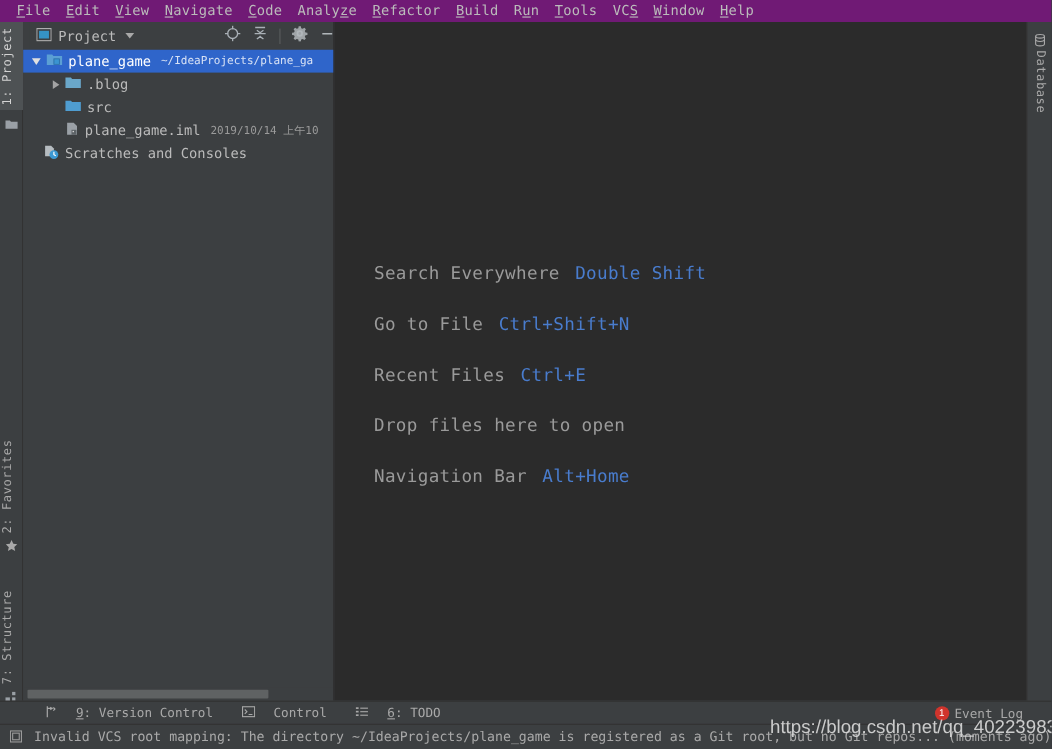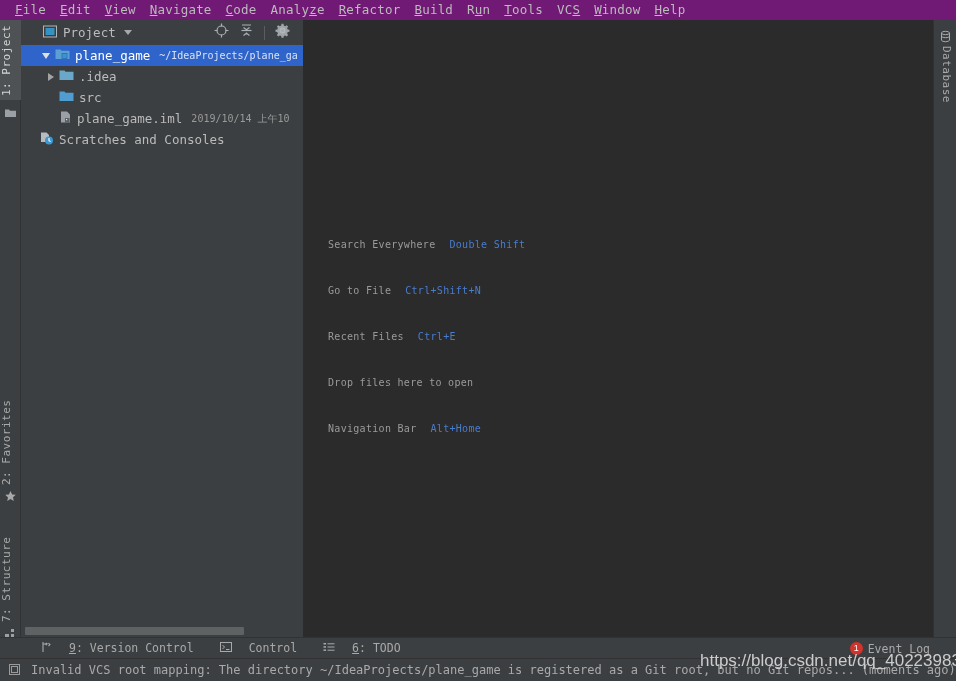--- a/index.html
+++ b/index.html
@@ -81,21 +81,21 @@
   }
 
   
   .project-panel {
     position: absolute; left: 21px; top: 20px;
     width: 283px; height: 617px;
     background: #3c3f41;
     box-sizing: border-box;
   }
   .panel-header {
-    position: absolute; left: 16px; top: 0;
+    position: absolute; left: 6px; top: 0;
     width: 283px; height: 25px;
     background: #3c3f41;
     display: flex; align-items: center;
   }
   .panel-title-wrap { display: flex; align-items: center; padding-left: 6px; }
   .panel-title {
     font-size: 12.5px; color: #bbbbbb;
     margin-left: 6px;
   }
   .caret-down {
@@ -168,24 +168,25 @@
     position: absolute; left: 304px; top: 20px;
     width: 629px; height: 617px;
     background: #2b2b2b;
   }
   .hint-list {
     position: absolute; left: 24px; top: 219px;
     width: 560px;
   }
   .hint-row {
     height: 46px;
-    font-size: 10px;
+    font-size: 16px;
     color: #9a9a9a;
     white-space: nowrap;
     letter-spacing: .3px;
+    margin-left: 12px;
   }
   .hint-key { color: #497ccd; margin-left: 14px; }
 
   
   .bottom-bar {
     position: absolute; left: 0; top: 637px;
     width: 956px; height: 21px;
     background: #3c3f41;
     border-top: 1px solid #323232;
     box-sizing: border-box;
@@ -332,35 +333,35 @@
         </span>
         <span>
           <svg width="15" height="15" viewBox="0 0 15 15">
               <rect x="3" y="7" width="9" height="1.4" fill="#b0b6ba"></rect>
             </svg>
         </span>
       </div>
     </div>
 
     <div class="tree" id="tree">
-        <div class="tree-row selected" style="padding-left: 21px; align-items: center;">
+        <div class="tree-row selected" style="padding-left: 8px; align-items: center;">
           <span class="arrow down"></span>
           <span class="ico" style="margin-left: 5px;"><svg width="15" height="14" viewBox="0 0 15 14">
               <path d="M0.5 2.5h5l1 1.3h8V12h-14z" fill="#5b9fd4"></path>
               <rect x="7" y="6.5" width="5" height="5" fill="#3b94d1" stroke="#2b6ea8" stroke-width=".8"></rect>
             </svg></span>
           <span class="node-label white">plane_game</span>
           <span class="node-sub onsel">~/IdeaProjects/plane_ga</span>
         </div>
         <div class="tree-row" style="padding-left: 27px;">
           <span class="arrow"></span>
           <span class="ico" style="margin-left: 5px;"><svg width="15" height="14" viewBox="0 0 15 14">
               <path d="M0.5 2.5h5l1 1.3h8V12h-14z" fill="#6aa7c9"></path>
             </svg></span>
-          <span class="node-label">.idea</span>
+          <span class="node-label">.blog</span>
         </div>
         <div class="tree-row" style="padding-left: 27px;">
           <span class="arrow-space"></span>
           <span class="ico" style="margin-left: 5px;"><svg width="15" height="14" viewBox="0 0 15 14">
               <path d="M0.5 2.5h5l1 1.3h8V12h-14z" fill="#4f9dd1"></path>
             </svg></span>
           <span class="node-label">src</span>
         </div>
         <div class="tree-row" style="padding-left: 27px;">
           <span class="arrow-space"></span>

